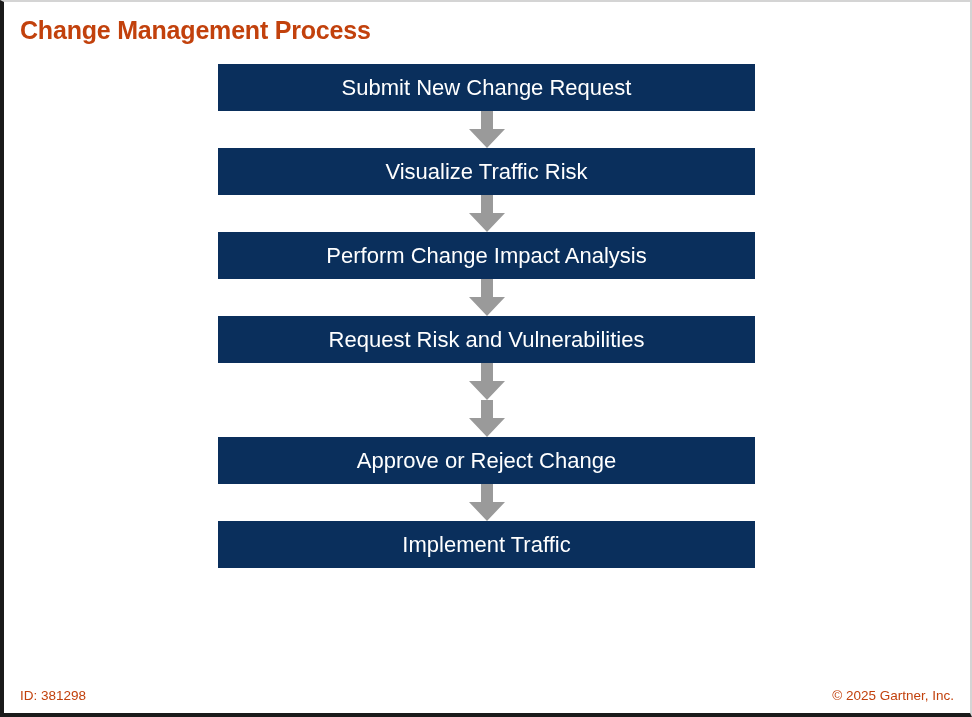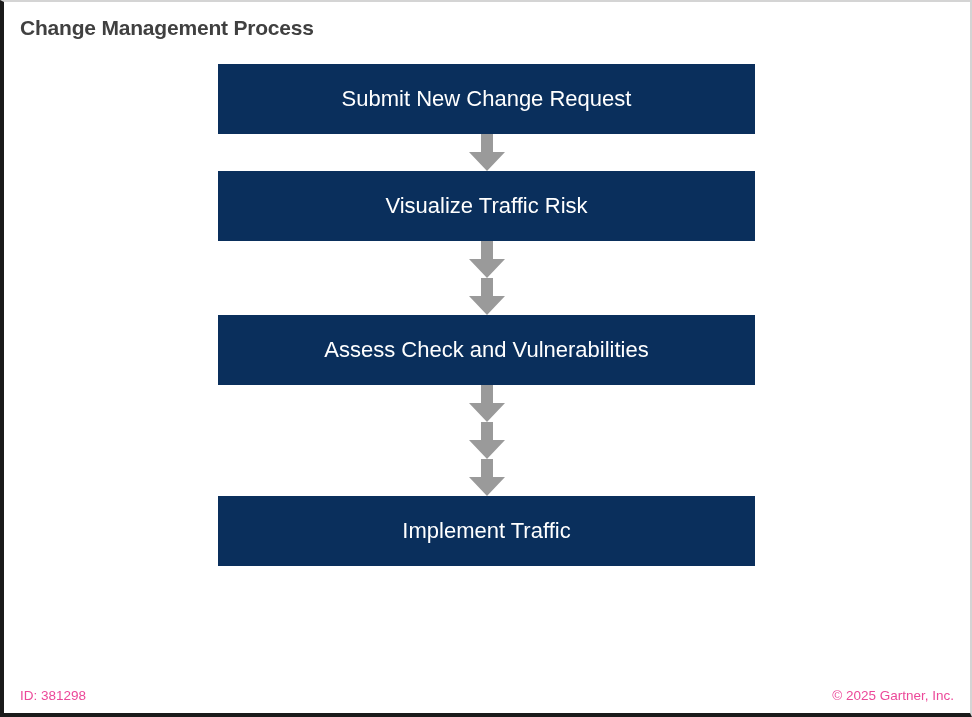--- a/index.html
+++ b/index.html
@@ -22,42 +22,42 @@
     border-bottom: 4px solid #1a1a1a;
     border-left: 4px solid #1a1a1a;
     overflow: hidden;
   }
 
   
   .slide-title {
     position: absolute;
     left: 16px;
     top: 14px;
-    font-size: 21px;
+    font-size: 25px;
     font-weight: bold;
-    color: #404040;
+    color: #c2410c;
     letter-spacing: -0.2px;
     white-space: nowrap;
   }
 
   
   .flow {
     position: absolute;
     left: 214px;
     top: 62px;
     width: 537px;
   }
 
   .flow-row {
     position: relative;
   }
 
   .flow-box {
     width: 537px;
-    height: 70px;
+    height: 47px;
     background: #0a2f5c;
     display: flex;
     align-items: center;
     justify-content: center;
     box-sizing: border-box;
   }
 
   .flow-box-label {
     color: #ffffff;
     font-size: 22px;
@@ -87,21 +87,21 @@
     height: 24px;
     padding: 0 16px;
     box-sizing: border-box;
     display: flex;
     align-items: center;
     justify-content: space-between;
   }
 
   .footer-text {
     font-size: 13.5px;
-    color: #ec4899;
+    color: #c2410c;
     white-space: nowrap;
   }
 </style>
 </head>
 <body>
 
 <div id="slide">
 
   <div class="slide-title">Change Management Process</div>
 
@@ -122,43 +122,53 @@
       <div class="flow-box">
         <span class="flow-box-label">Visualize Traffic Risk</span>
       </div>
     </div>
     <div class="flow-connector">
       <svg class="arrow-svg" width="40" height="37" viewBox="0 0 40 37" xmlns="http://www.w3.org/2000/svg">
         <polygon points="14,0 26,0 26,18 38,18 20,37 2,18 14,18" fill="#9a9a9a"></polygon>
       </svg>
     </div>
 
+    <div class="flow-row">
+      <div class="flow-box">
+        <span class="flow-box-label">Perform Change Impact Analysis</span>
+      </div>
+    </div>
     <div class="flow-connector">
       <svg class="arrow-svg" width="40" height="37" viewBox="0 0 40 37" xmlns="http://www.w3.org/2000/svg">
         <polygon points="14,0 26,0 26,18 38,18 20,37 2,18 14,18" fill="#9a9a9a"></polygon>
       </svg>
     </div>
 
     <div class="flow-row">
       <div class="flow-box">
-        <span class="flow-box-label">Assess Check and Vulnerabilities</span>
+        <span class="flow-box-label">Request Risk and Vulnerabilities</span>
       </div>
     </div>
     <div class="flow-connector">
       <svg class="arrow-svg" width="40" height="37" viewBox="0 0 40 37" xmlns="http://www.w3.org/2000/svg">
         <polygon points="14,0 26,0 26,18 38,18 20,37 2,18 14,18" fill="#9a9a9a"></polygon>
       </svg>
     </div>
 
     <div class="flow-connector">
       <svg class="arrow-svg" width="40" height="37" viewBox="0 0 40 37" xmlns="http://www.w3.org/2000/svg">
         <polygon points="14,0 26,0 26,18 38,18 20,37 2,18 14,18" fill="#9a9a9a"></polygon>
       </svg>
     </div>
 
+    <div class="flow-row">
+      <div class="flow-box">
+        <span class="flow-box-label">Approve or Reject Change</span>
+      </div>
+    </div>
     <div class="flow-connector">
       <svg class="arrow-svg" width="40" height="37" viewBox="0 0 40 37" xmlns="http://www.w3.org/2000/svg">
         <polygon points="14,0 26,0 26,18 38,18 20,37 2,18 14,18" fill="#9a9a9a"></polygon>
       </svg>
     </div>
 
     <div class="flow-row">
       <div class="flow-box">
         <span class="flow-box-label">Implement Traffic</span>
       </div>

